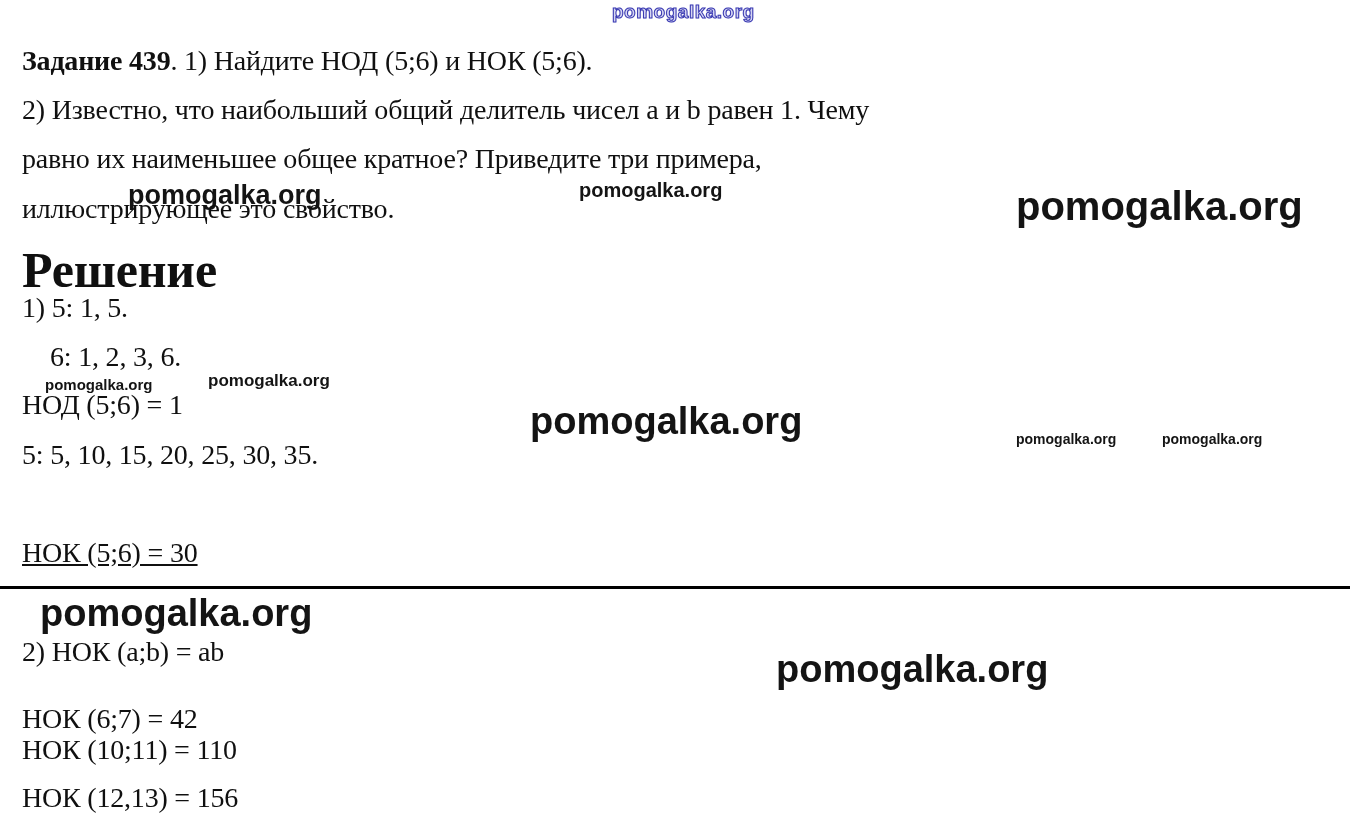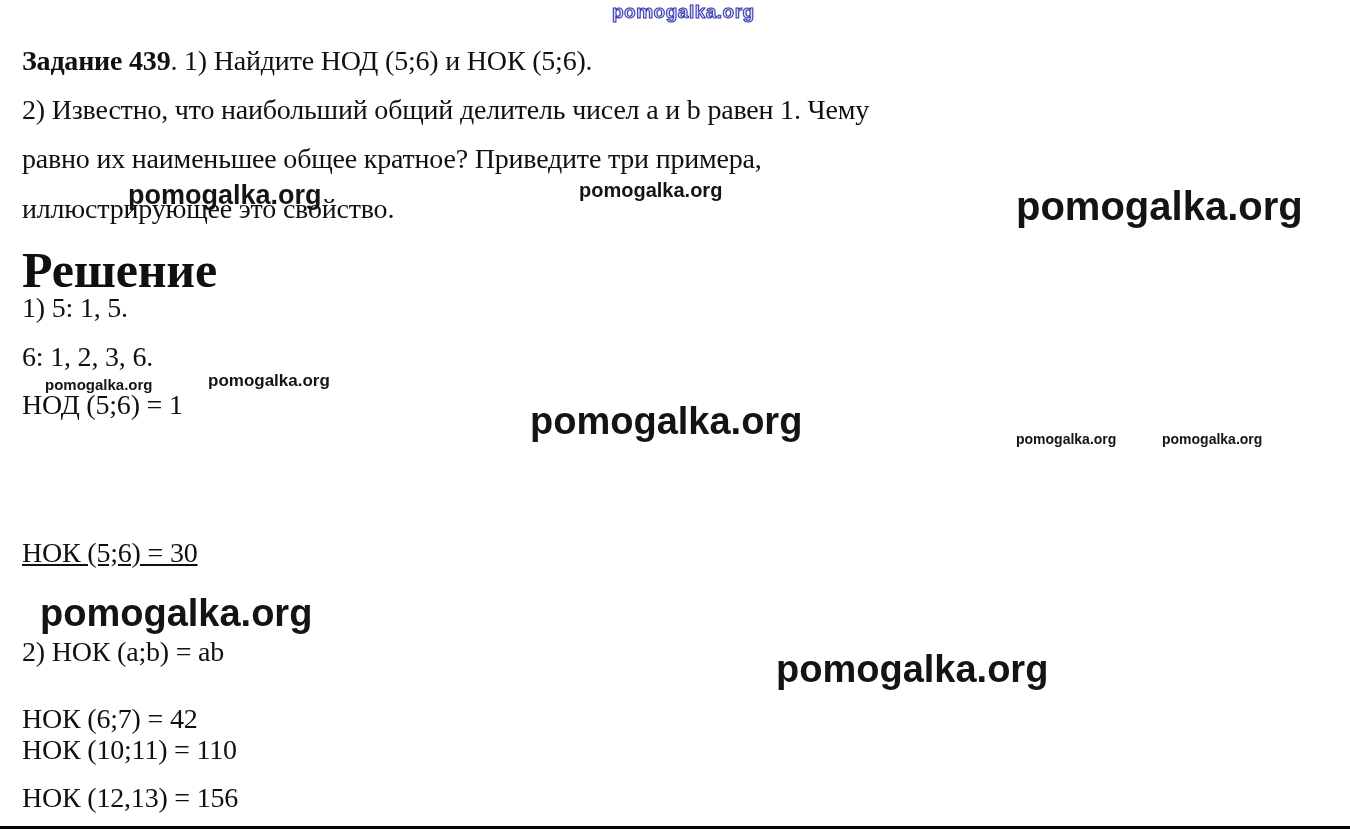--- a/index.html
+++ b/index.html
@@ -4,21 +4,21 @@
 <style>
   html,body{margin:0;padding:0;}
   body{
     width:1350px;height:829px;
     background:#ffffff;
     font-family:"Liberation Serif", serif;
     overflow:hidden;
     position:relative;
   }
   .page{
-    position:absolute;left:0;top:0;width:1350px;height:829px;background:#ffffff;
+    position:absolute;left:0;top:0;width:1350px;height:589px;background:#ffffff;
   }
   .tline{
     position:absolute;
     left:22px;
     font-size:28px;
     line-height:1.1;
     color:#101010;
     white-space:nowrap;
     letter-spacing:-0.2px;
   }
@@ -50,21 +50,21 @@
   .wm-i{left:40px;top:592px;font-size:38px;}
   .wm-j{left:776px;top:648px;font-size:38px;}
   .wm-top{left:612px;top:1px;}
   
   .l1{top:46px;}
   .l2{top:95px;}
   .l3{top:144px;}
   .l4{top:194px;}
   .lh{top:243px;}
   .s0{top:293px;}
-  .s1{top:342px;}
+  .s1{top:342px;margin-left:28px;}
   .s2{top:390px;}
   .s3{top:440px;}
   .s4{top:489px;}
   .s5{top:538px;text-decoration:underline;}
   .s6{top:637px;}
   .s7{top:704px;}
   .s8{top:735px;}
   .s9{top:783px;}
   .bottom-rule{
     position:absolute;left:0;bottom:0;width:1350px;height:3px;background:#000000;
@@ -89,20 +89,21 @@
 
   <div class="tline l1"><span class="bold">Задание 439</span><span>. 1) Найдите НОД (5;6) и НОК (5;6).</span></div>
   <div class="tline l2">2) Известно, что наибольший общий делитель чисел a и b равен 1. Чему</div>
   <div class="tline l4">иллюстрирующее это свойство.</div>
   <div class="tline l3">равно их наименьшее общее кратное? Приведите три примера,</div>
 
   <div class="tline heading lh">Решение</div>
   <div class="tline s0">1) 5: 1, 5.</div>
   <div class="tline s1">6: 1, 2, 3, 6.</div>
   <div class="tline s2">НОД (5;6) = 1</div>
+  <div class="tline s3">5: 5, 10, 15, 20, 25, 30, 35.</div>
   <div class="tline s5">НОК (5;6) = 30</div>
   <div class="tline s6">2) НОК (a;b) = ab</div>
   <div class="tline s7">НОК (6;7) = 42</div>
   <div class="tline s8">НОК (10;11) = 110</div>
   <div class="tline s9">НОК (12,13) = 156</div>
 
   <div class="bottom-rule"></div>
 </div>
 
 </body></html>

